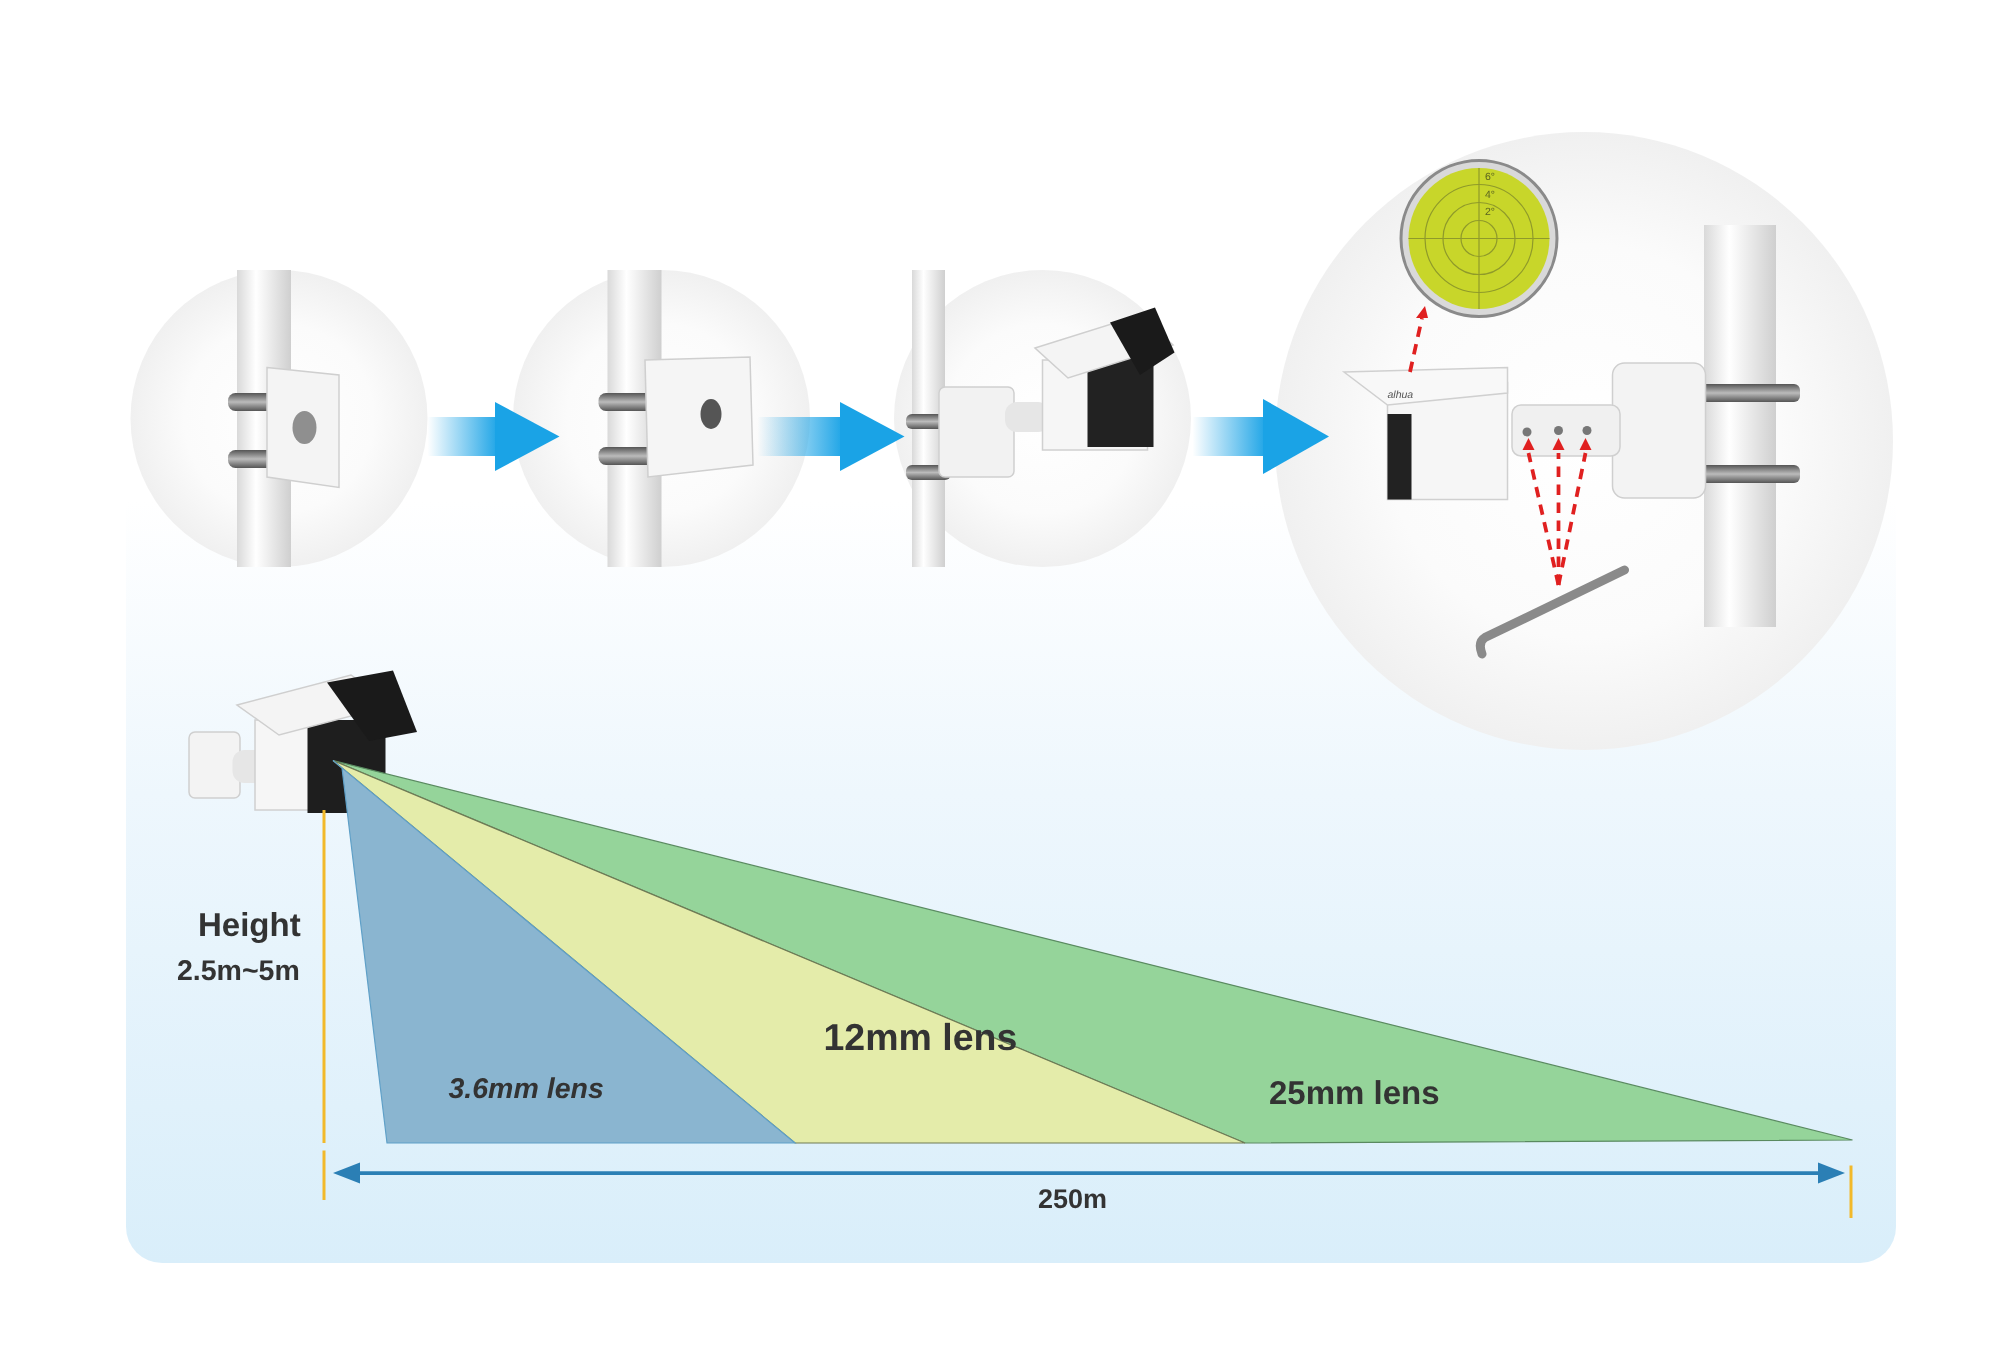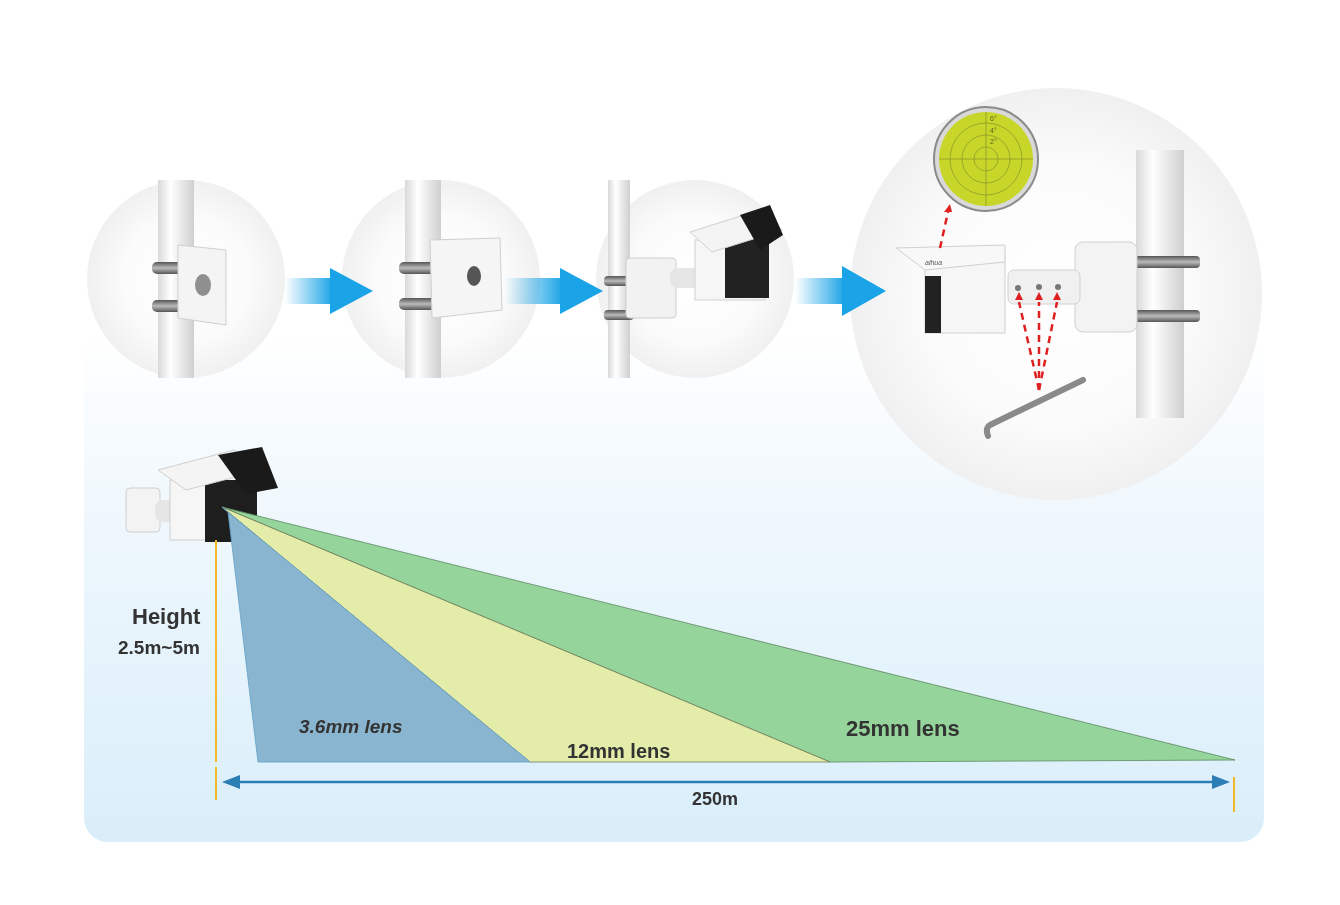--- a/index.html
+++ b/index.html
@@ -141,19 +141,19 @@
   <g>
     <line x1="232" y1="782" x2="1220" y2="782" stroke="#2b7fb5" stroke-width="2.5"></line>
     <polygon points="222,782 240,775 240,789" fill="#2b7fb5"></polygon>
     <polygon points="1230,782 1212,775 1212,789" fill="#2b7fb5"></polygon>
   </g>
 </svg>
 
 <div class="txt" style="left:132px;top:604px;font-size:22px;">Height</div>
 <div class="txt" style="left:118px;top:637px;font-size:19px;">2.5m~5m</div>
 <div class="txt" style="left:299px;top:716px;font-size:19px;font-style:italic;">3.6mm lens</div>
-<div class="txt" style="left:549px;top:740px;font-size:20px;margin-left:18px;">12mm lens</div>
+<div class="txt" style="left:549px;top:678px;font-size:25px;">12mm lens</div>
 <div class="txt" style="left:846px;top:716px;font-size:22px;">25mm lens</div>
 <div class="txt" style="left:692px;top:789px;font-size:18px;">250m</div>
 
 <div class="txt" style="left:990px;top:138px;font-size:7px;font-weight:normal;color:#5a6320;">2°</div>
 <div class="txt" style="left:990px;top:127px;font-size:7px;font-weight:normal;color:#5a6320;">4°</div>
 <div class="txt" style="left:990px;top:115px;font-size:7px;font-weight:normal;color:#5a6320;">6°</div>
 
 </body></html>

